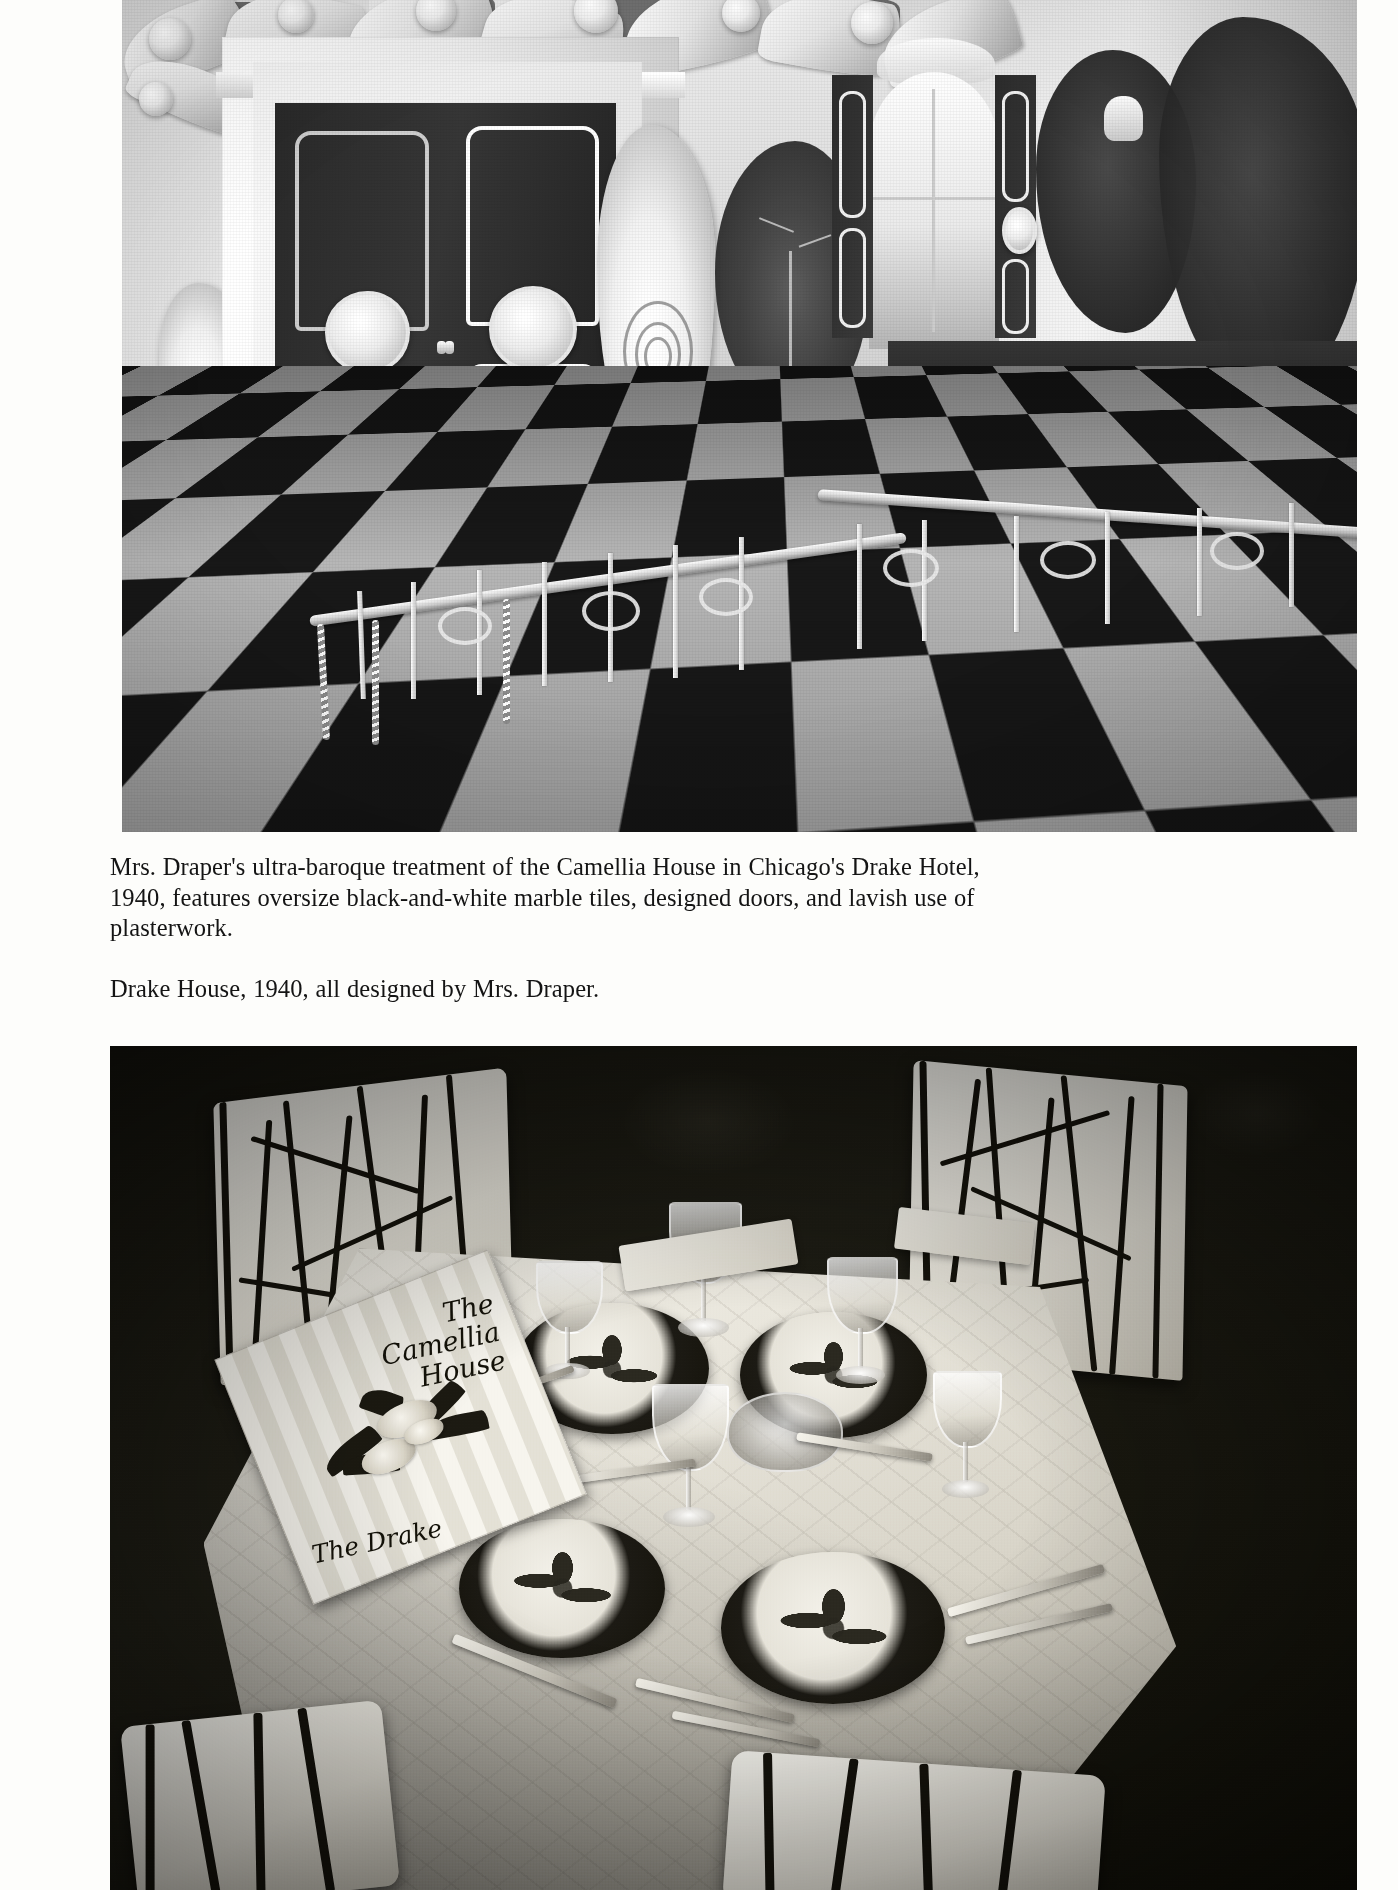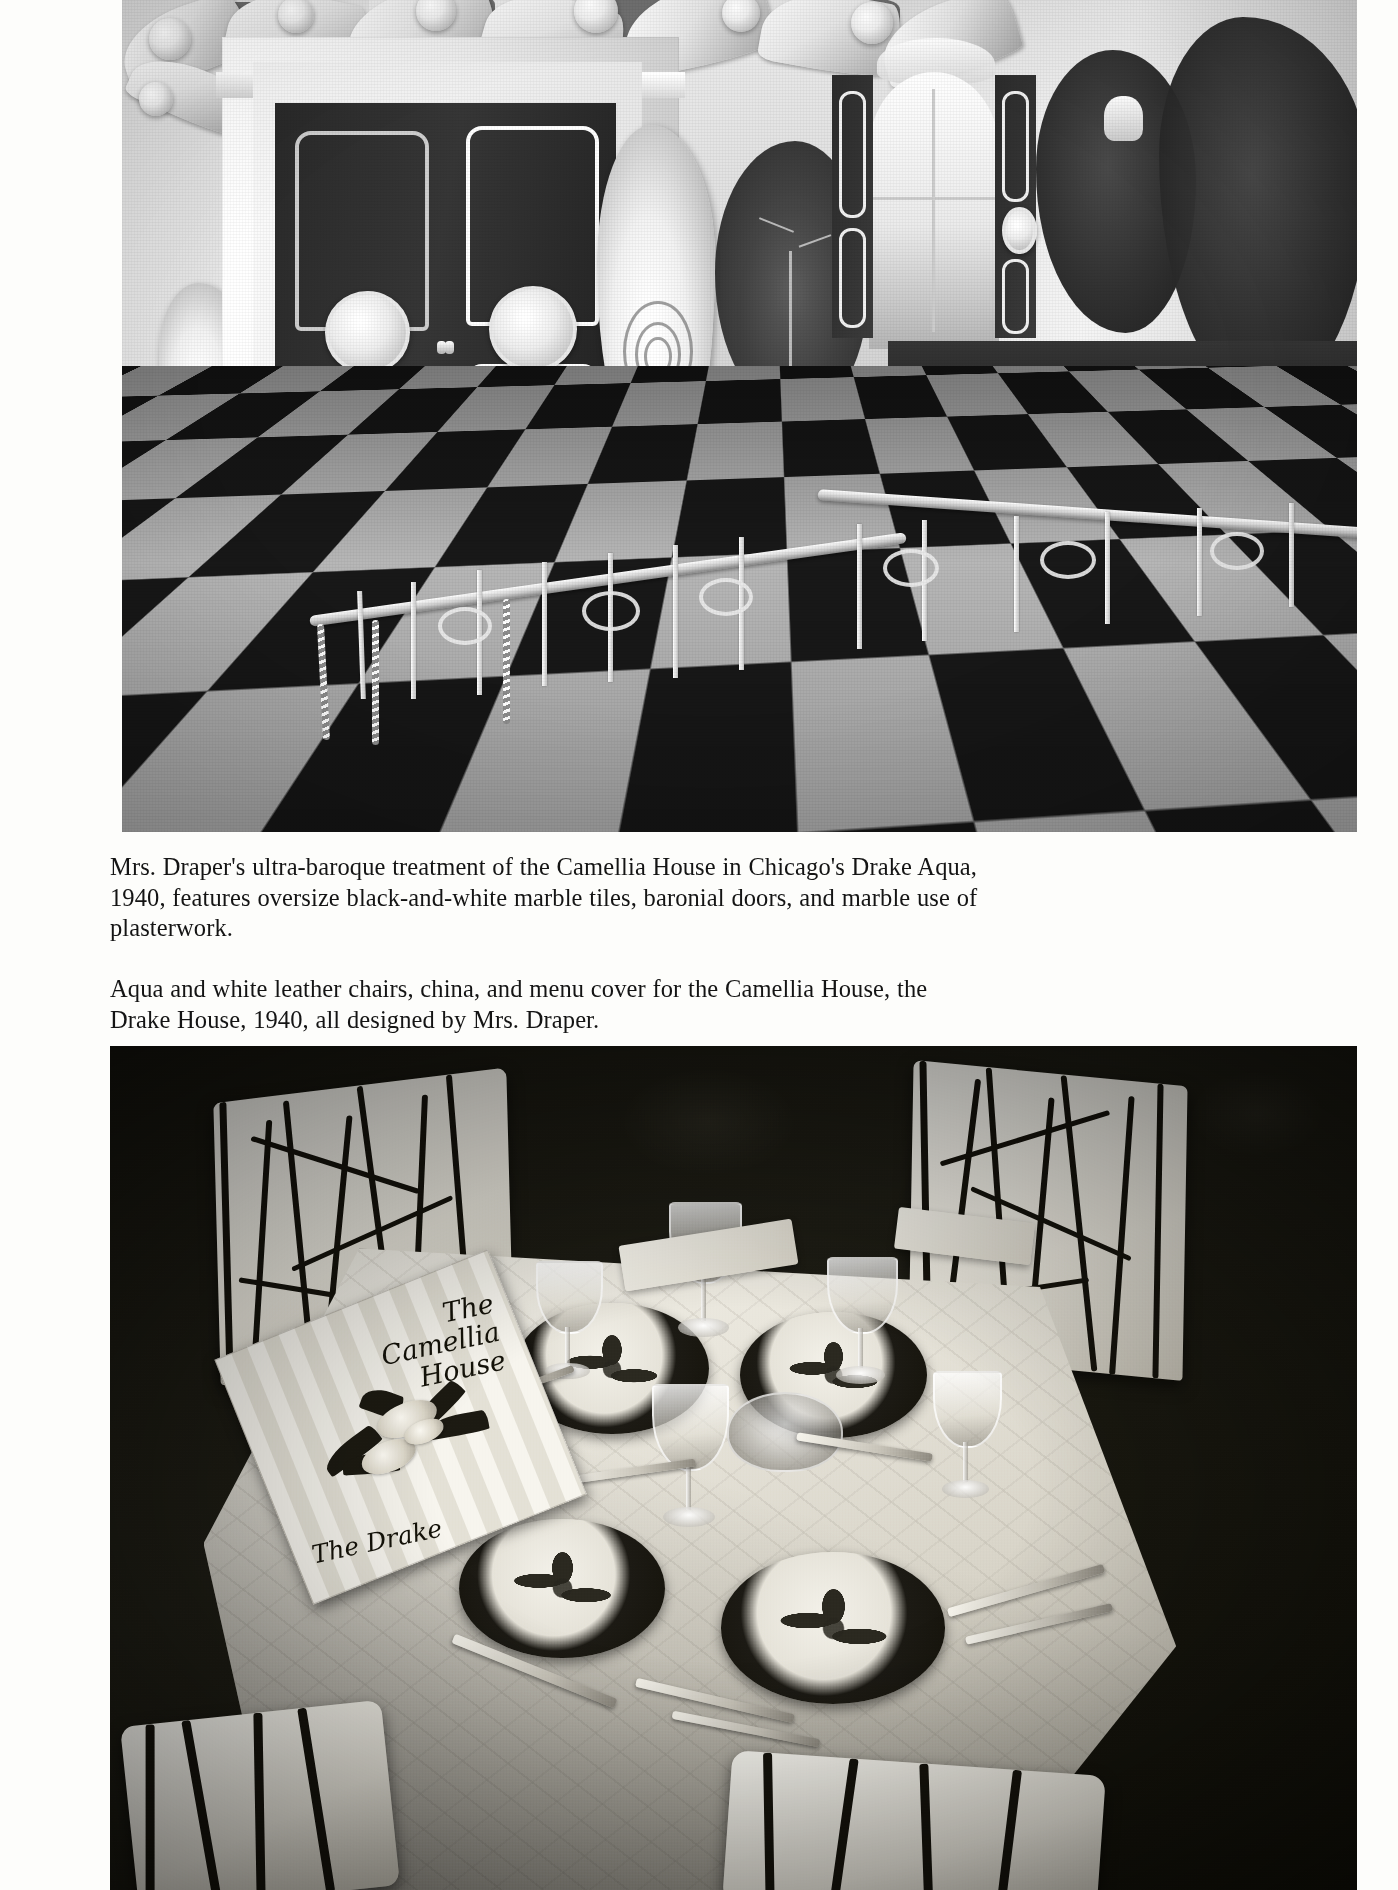--- a/index.html
+++ b/index.html
@@ -380,27 +380,26 @@
         <div class="twistrod" style="left:21%;top:45%;height:30%;"></div>
         <div class="twistrod" style="left:31%;top:40%;height:30%;"></div>
       </div>
 
       <div class="grain"></div>
       <div class="vignette"></div>
     </div>
   </div>
 
   <div class="caption caption-1">
-    <p>Mrs. Draper's ultra-baroque treatment of the Camellia House in Chicago's Drake Aqua,</p>
-    <p>1940, features oversize black-and-white marble tiles, baronial doors, and marble use of</p>
+    <p>Mrs. Draper's ultra-baroque treatment of the Camellia House in Chicago's Drake Hotel,</p>
+    <p>1940, features oversize black-and-white marble tiles, designed doors, and lavish use of</p>
     <p>plasterwork.</p>
   </div>
 
   <div class="caption caption-2">
-    <p>Aqua and white leather chairs, china, and menu cover for the Camellia House, the</p>
     <p>Drake House, 1940, all designed by Mrs. Draper.</p>
   </div>
 
   <div class="figure figure-2">
     <div class="p2">
       <div class="bgtex"></div>
 
       <div class="chair chair-left">
         <div class="stripe" style="left:2%;top:0;width:7px;height:100%;"></div>
         <div class="stripe" style="left:14%;top:8%;width:6px;height:92%;transform:rotate(5deg);"></div>

